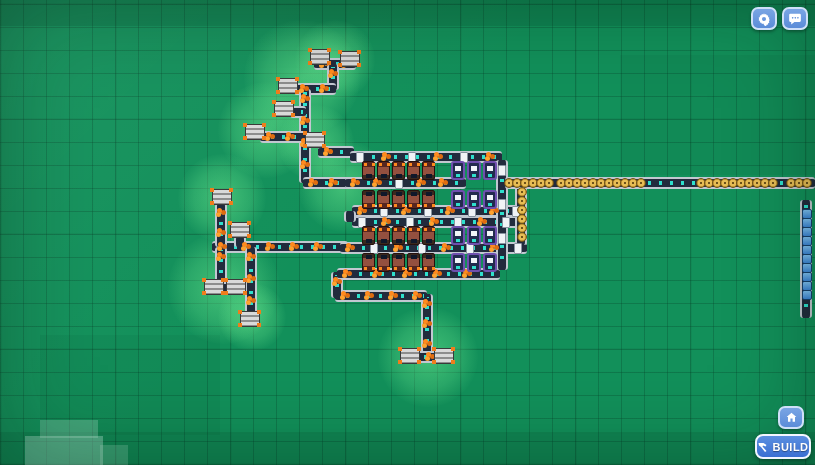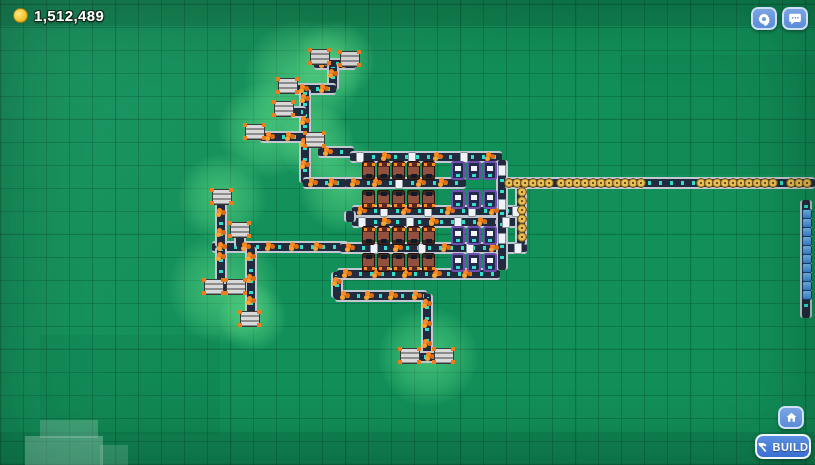--- a/index.html
+++ b/index.html
@@ -464,24 +464,20 @@
       <div class="workshop" style="left: 467px; top: 253px;">
         <i class="win"></i>
         <i class="port"></i>
       </div>
       <div class="workshop" style="left: 483px; top: 253px;">
         <i class="win"></i>
         <i class="port"></i>
       </div>
     </div>
 
-  <div class="hud" id="money">
-    <span class="coin"></span>
-    <span class="money-text">1,512,489</span>
-  </div>
 
   <div class="hud" id="topbtns">
     <div class="icon-btn">
       <svg class="icn" width="14" height="14" viewBox="0 0 24 24">
         <path fill="#fff" fill-rule="evenodd" d="M12 2l1.2 2.1 2.4-.6 1 2.2 2.4.4.1 2.4 2.1 1.2-.8 2.3 1.6 1.8-1.6 1.8.8 2.3-2.1 1.2-.1 2.4-2.4.4-1 2.2-2.4-.6L12 22l-1.2-2.1-2.4.6-1-2.2-2.4-.4-.1-2.4-2.1-1.2.8-2.3L2 13.8l1.6-1.8-.8-2.3 2.1-1.2.1-2.4 2.4-.4 1-2.2 2.4.6zM12 8.5a3.5 3.5 0 100 7 3.5 3.5 0 000-7z"></path>
       </svg>
     </div>
     <div class="icon-btn">
       <svg class="icn" width="14" height="14" viewBox="0 0 24 24">
         <path fill="#fff" d="M4 3h16a2 2 0 012 2v10a2 2 0 01-2 2h-9l-5.5 4.5V17H4a2 2 0 01-2-2V5a2 2 0 012-2z"></path>

